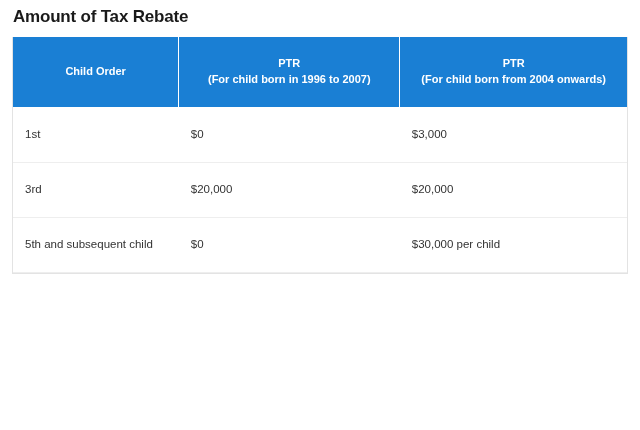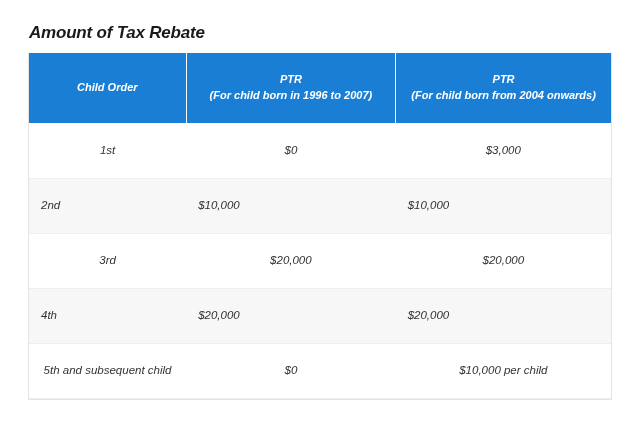--- a/index.html
+++ b/index.html
@@ -11,22 +11,21 @@
     height: 430px;
     background: #ffffff;
     font-family: "Liberation Sans", sans-serif;
     overflow: hidden;
   }
   .page {
     position: relative;
     width: 640px;
     height: 308px;
     box-sizing: border-box;
-    padding: 16px;
-    font-style: italic;
+    padding: 0;
   }
   .title {
     font-size: 17px;
     font-weight: bold;
     color: #1a1a1a;
     padding: 7px 0 0 13px;
     letter-spacing: -0.2px;
   }
   .table-wrap {
     margin: 10px 12px 0 12px;
@@ -64,21 +63,20 @@
     color: #333333;
     padding: 12px 12px;
     height: 55px;
     box-sizing: border-box;
     vertical-align: middle;
     border-bottom: 1px solid #eeeeee;
     line-height: 1.4;
   }
   table.rebate tr.odd td {
     background: #ffffff;
-    text-align: center;
   }
   table.rebate tr.even td {
     background: #f7f7f7;
   }
   .col-1 { width: 27%; }
   .col-2 { width: 36%; }
   .col-3 { width: 37%; }
 </style>
 </head>
 <body>
@@ -103,37 +101,27 @@
             <span class="sub">(For child born from 2004 onwards)</span>
           </th>
         </tr>
       </thead>
       <tbody>
         <tr class="odd">
           <td class="col-1">1st</td>
           <td class="col-2">$0</td>
           <td class="col-3">$3,000</td>
         </tr>
-        <tr class="even">
-          <td class="col-1">2nd</td>
-          <td class="col-2">$10,000</td>
-          <td class="col-3">$10,000</td>
-        </tr>
         <tr class="odd">
           <td class="col-1">3rd</td>
-          <td class="col-2">$20,000</td>
-          <td class="col-3">$20,000</td>
-        </tr>
-        <tr class="even">
-          <td class="col-1">4th</td>
           <td class="col-2">$20,000</td>
           <td class="col-3">$20,000</td>
         </tr>
         <tr class="odd">
           <td class="col-1">5th and subsequent child</td>
           <td class="col-2">$0</td>
-          <td class="col-3">$10,000 per child</td>
+          <td class="col-3">$30,000 per child</td>
         </tr>
       </tbody>
     </table>
   </div>
 
 </div>
 
 </body></html>

